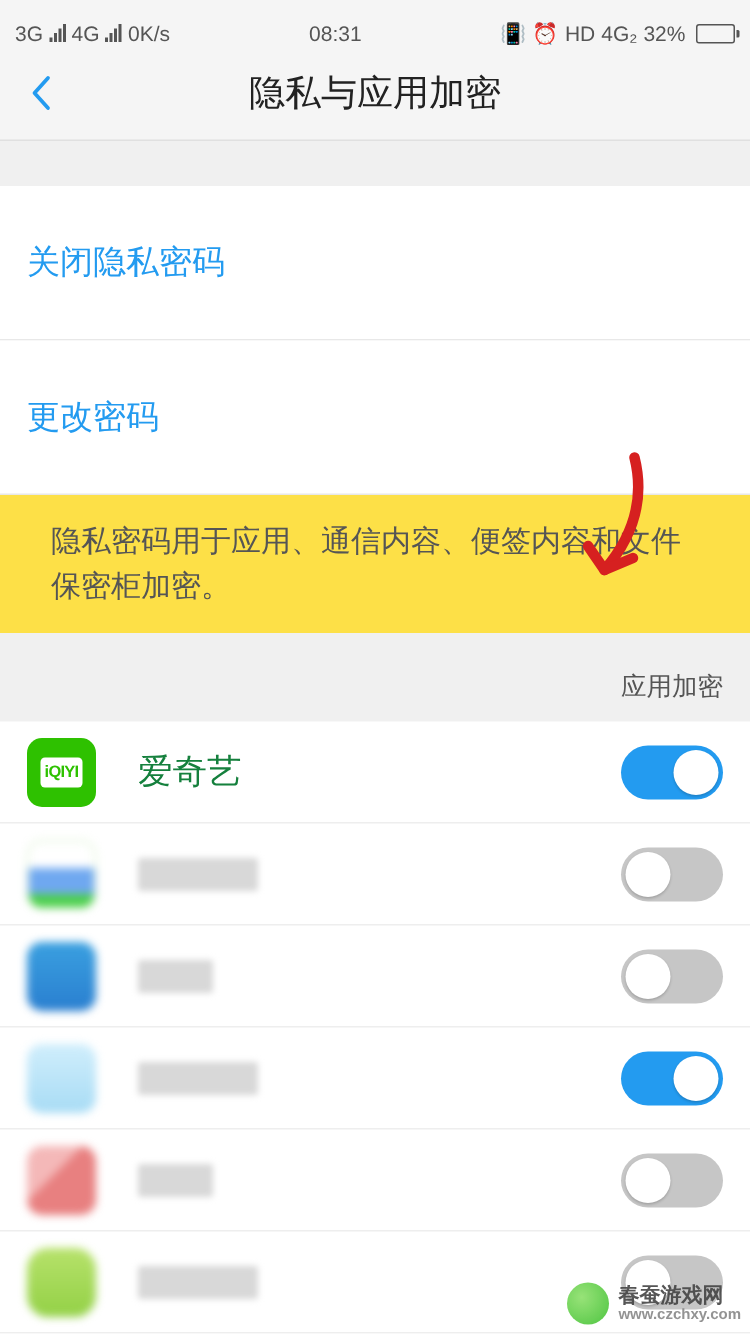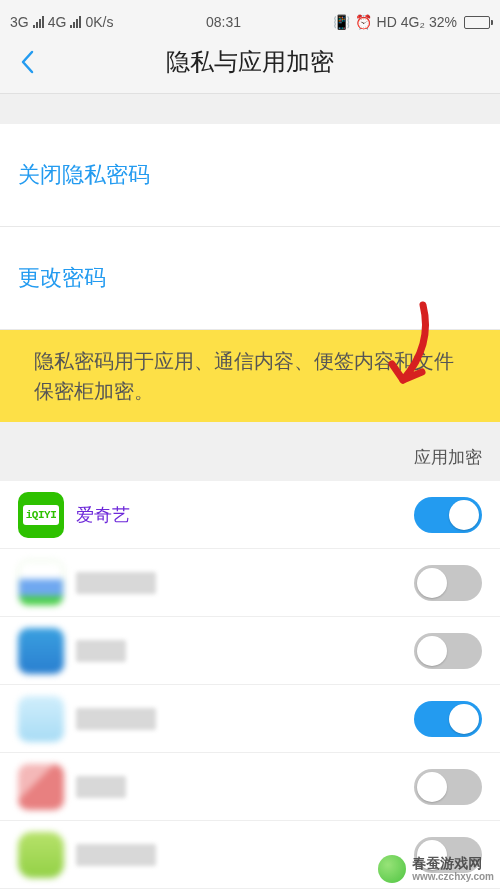--- a/index.html
+++ b/index.html
@@ -82,21 +82,21 @@
 
   .app-list { background: #fff; }
   .app-row {
     display: flex; align-items: center; height: 68px;
     padding: 0 18px; border-bottom: 1px solid #eee;
   }
   .app-icon {
     width: 46px; height: 46px; border-radius: 10px; flex-shrink: 0;
   }
   .app-name {
-    flex: 1; margin-left: 12px; font-size: 18px; color: #6d28d9;
+    flex: 1; margin-left: 28px; font-size: 23px; color: #15803d;
   }
   .toggle {
     width: 68px; height: 36px; border-radius: 18px; position: relative;
     background: #c6c6c6; transition: background .2s;
   }
   .toggle.on { background: #239bf0; }
   .toggle-knob {
     position: absolute; top: 3px; width: 30px; height: 30px; border-radius: 50%;
     background: #fff; box-shadow: 0 1px 2px rgba(0,0,0,.2);
     left: 3px;
@@ -106,21 +106,21 @@
   
   .blur-name {
     width: 50px; height: 22px; background: #d8d8d8; border-radius: 2px;
     filter: blur(2px);
   }
   .blur-name.w80 { width: 80px; }
 
   
   .icon-iqiyi {
     background: #2ec100; display: flex; align-items: center; justify-content: center;
-    color: #fff; font-size: 11px; font-weight: bold; letter-spacing: -0.5px; font-family: Liberation Mono, monospace;
+    color: #fff; font-size: 11px; font-weight: bold; letter-spacing: -0.5px;
   }
   .icon-iqiyi span {
     background: #fff; color: #2ec100; padding: 4px 3px; border-radius: 3px;
   }
   .blur-icon { filter: blur(3px); }
   .bi1 { background: linear-gradient(#fff 40%, #6fa8f0 40% 80%, #4cd04c 80%); border:1px solid #d6f0c8; }
   .bi2 { background: linear-gradient(#3aa0e0, #2a7fd0); }
   .bi3 { background: linear-gradient(#d0eefc, #a8dcf5); }
   .bi4 { background: linear-gradient(135deg,#f4b8b8 40%,#e88080 40%); }
   .bi5 { background: linear-gradient(#b7e26b,#93d146); border-radius: 14px; }

